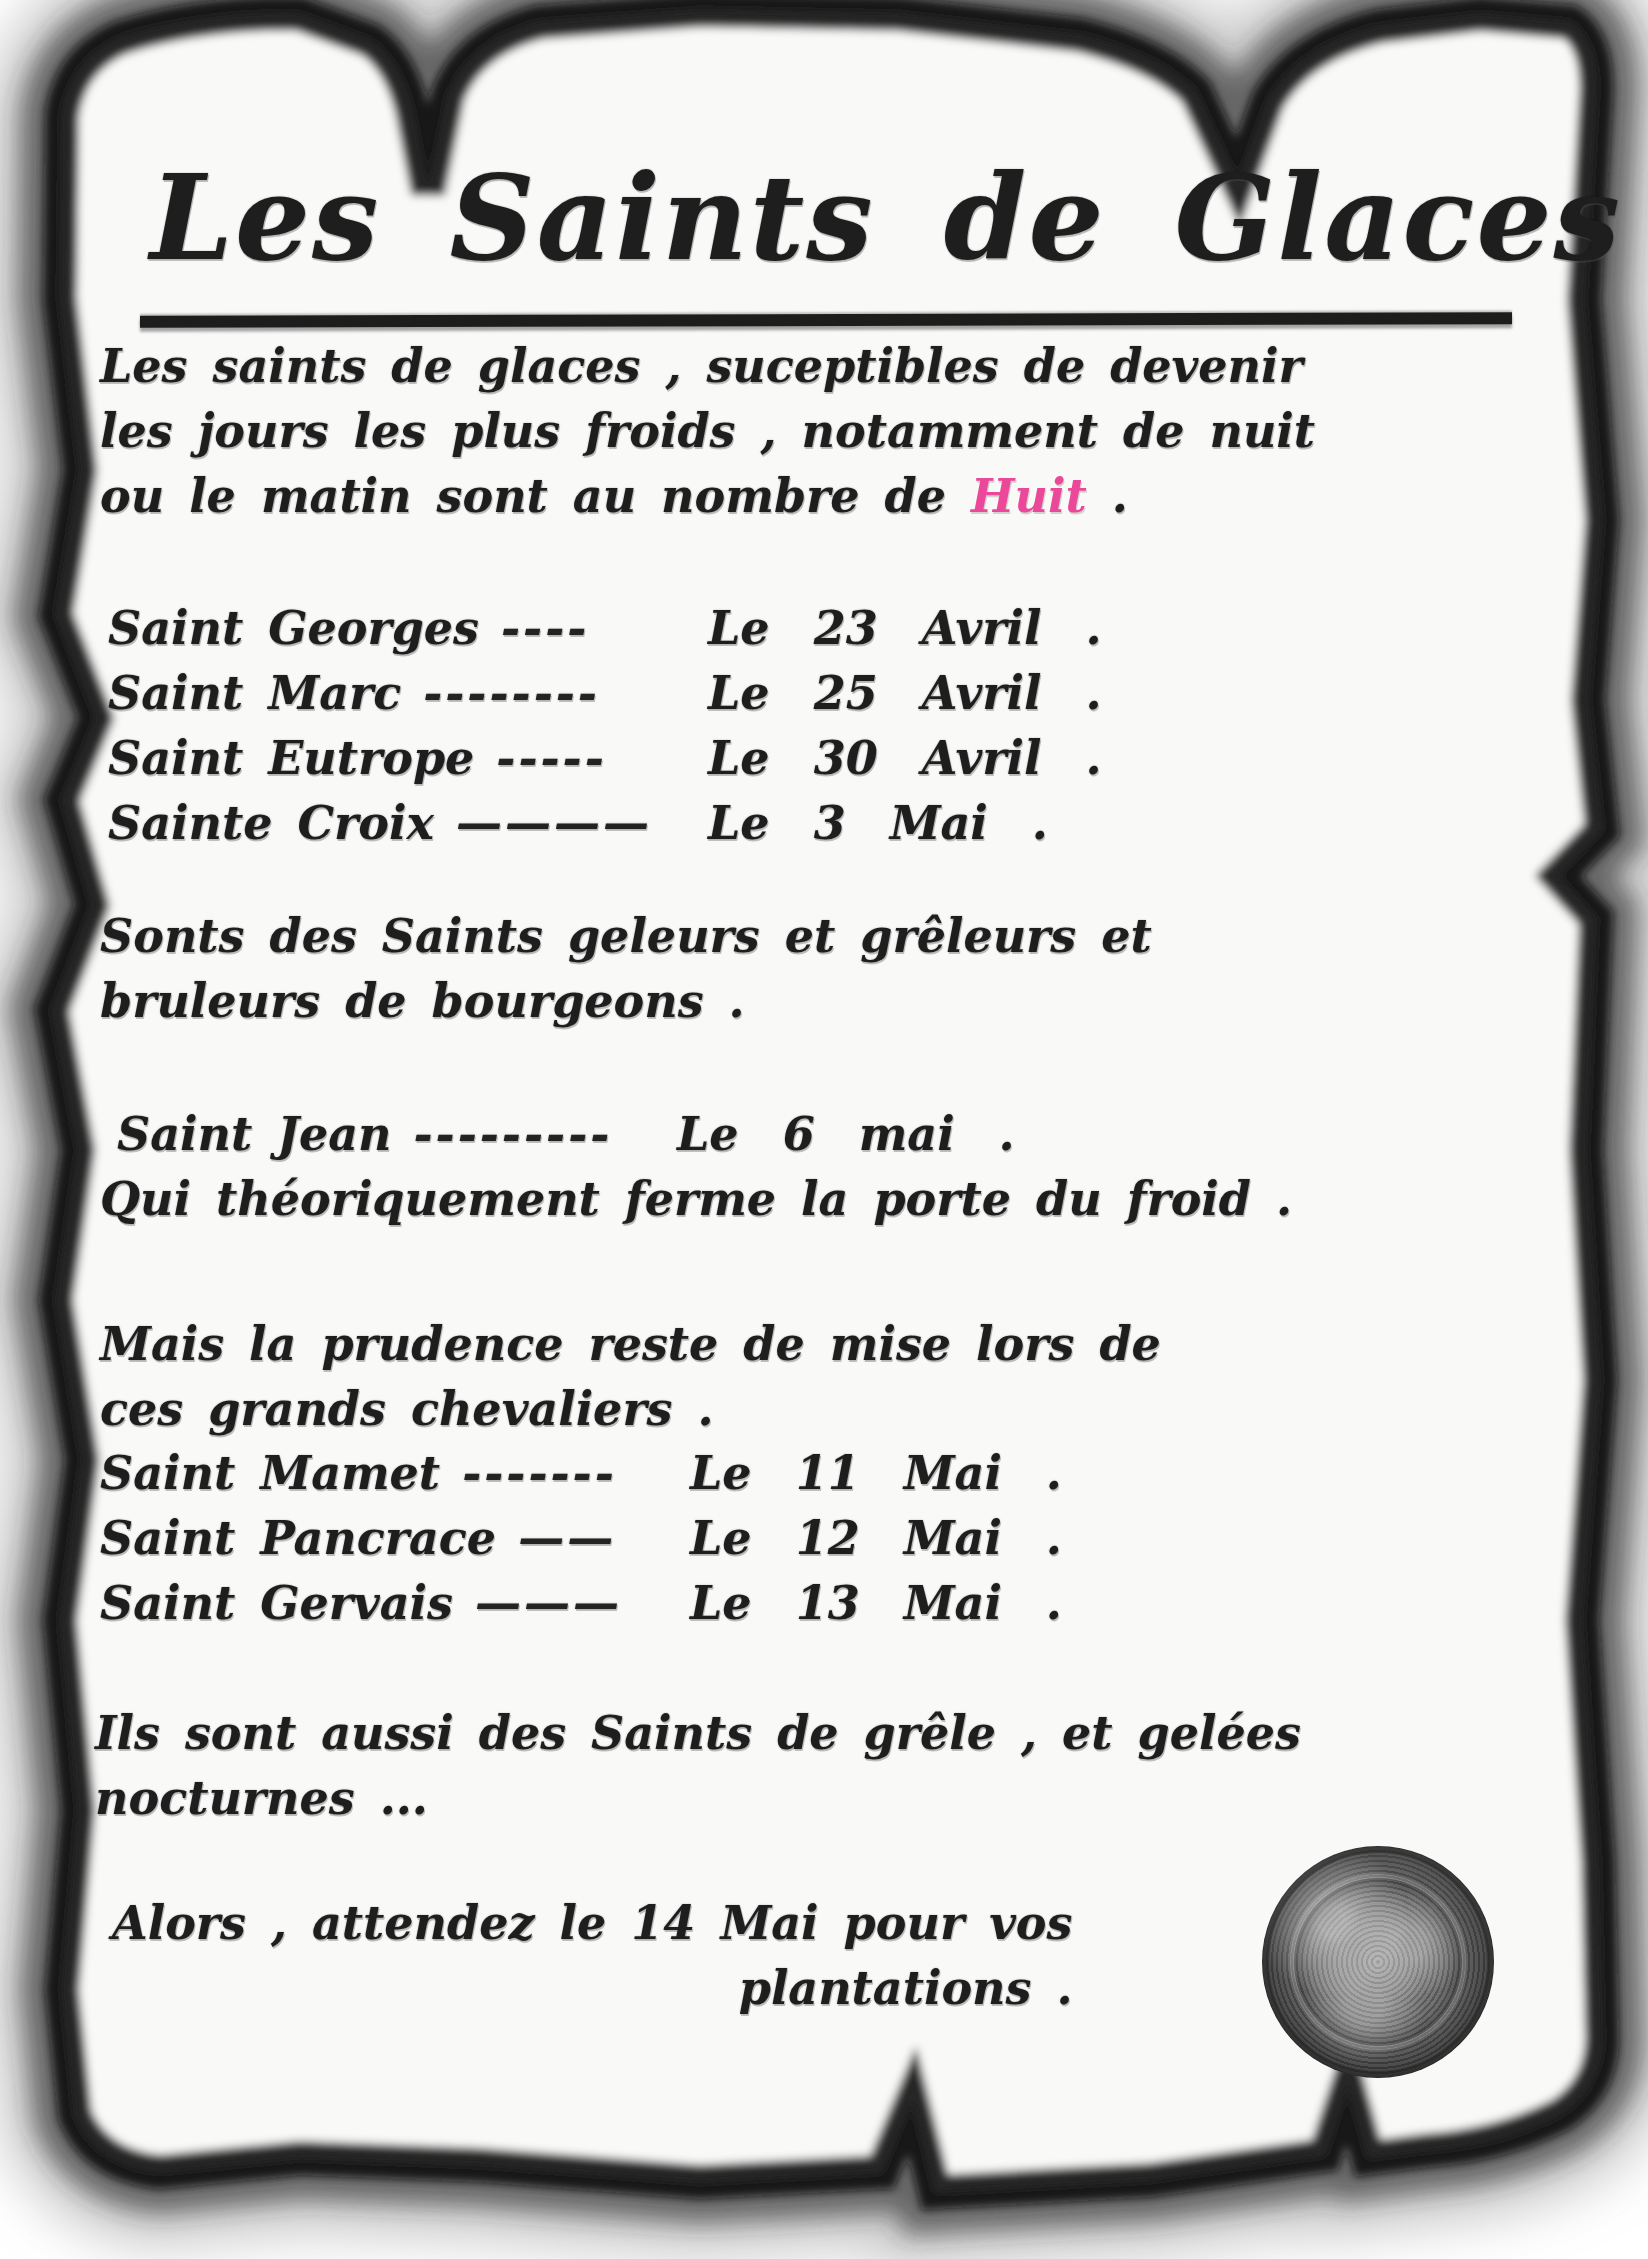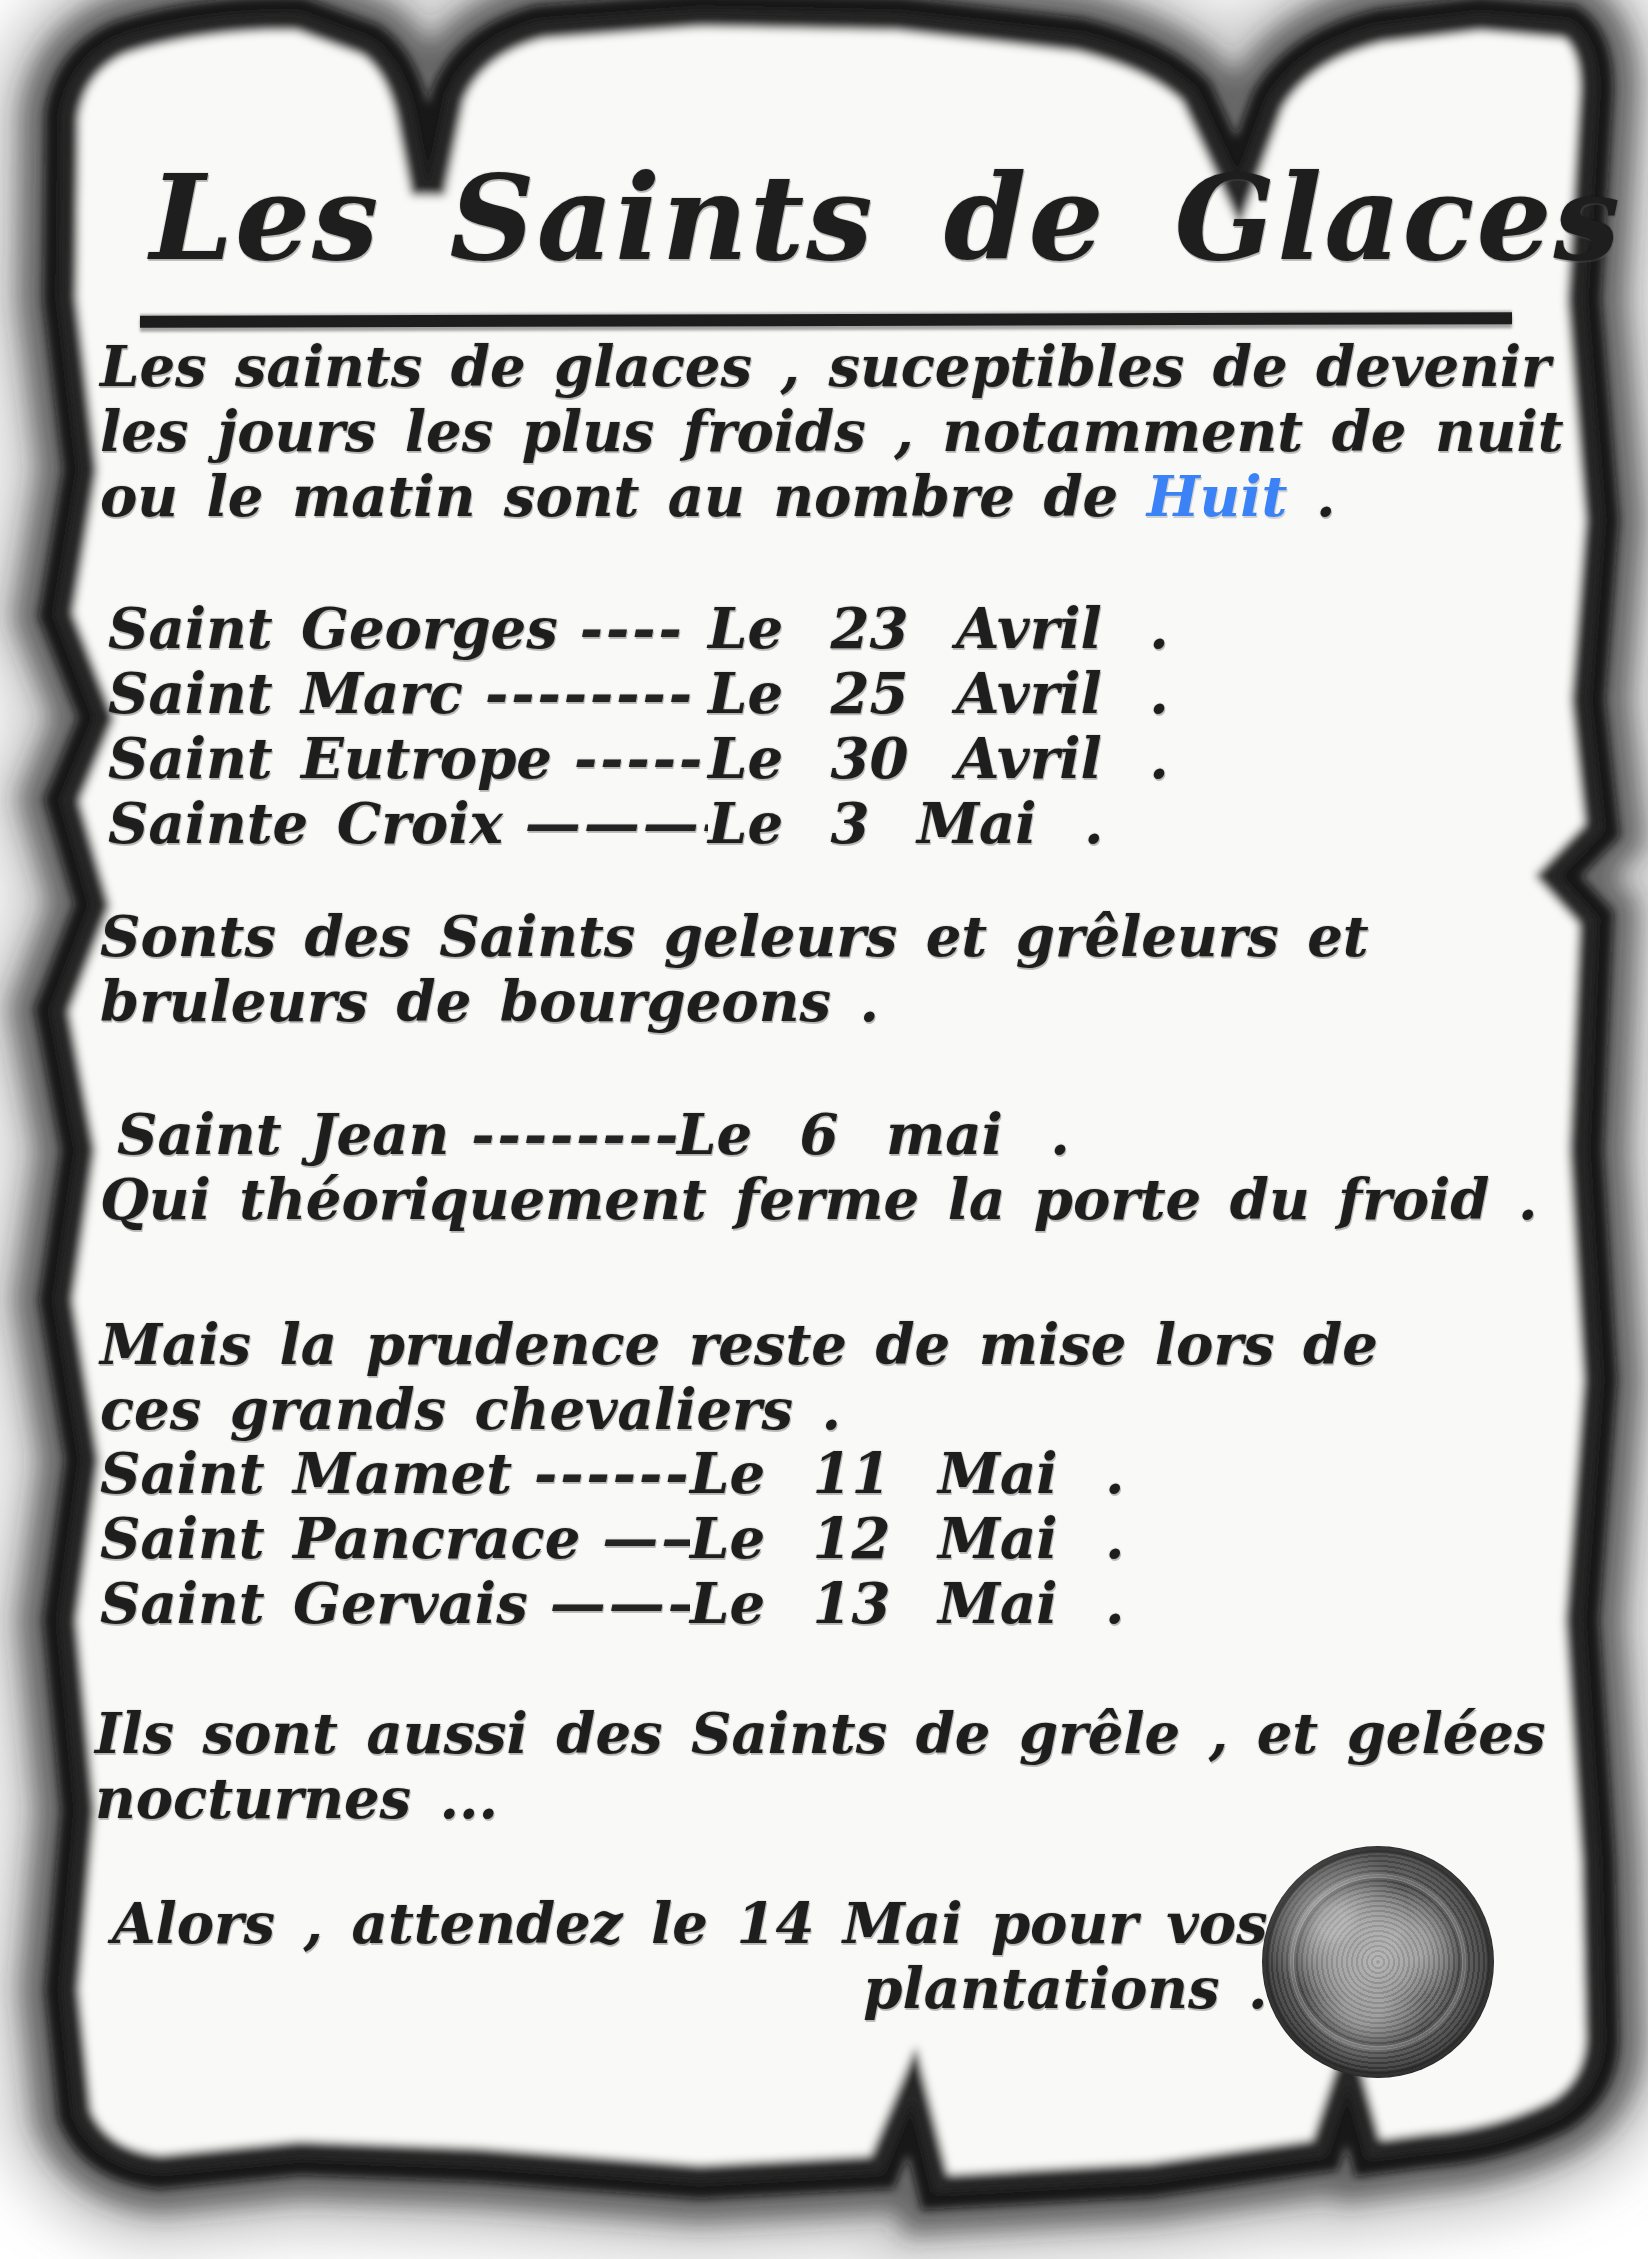--- a/index.html
+++ b/index.html
@@ -39,21 +39,21 @@
   }
   .title-underline {
     position: absolute;
     left: 140px; top: 314px;
     width: 1372px; height: 12px;
     background: #1d1d1d;
     box-shadow: 0 4px 3px rgba(0,0,0,.35), 0 -2px 2px rgba(70,70,70,.3);
     transform: rotate(-0.15deg);
   }
   .body-block {
-    font-size: 56px;
+    font-size: 46px;
     line-height: 65px;
     word-spacing: 9px;
   }
   .intro   { left: 100px; top: 334px; }
   .april   { left: 108px; top: 596px; }
   .geleurs { left: 100px; top: 904px; }
   .jean    { left: 100px; top: 1102px; }
   .prudence{ left: 100px; top: 1312px; }
   .mai     { left: 100px; top: 1441px; }
   .grele   { left: 95px;  top: 1701px; }
@@ -74,21 +74,21 @@
   .dash {
     letter-spacing: 3px;
     margin-left: 22px;
     overflow: hidden;
     color: #232323;
   }
   .date {
     word-spacing: 28px;
   }
   .light-word {
-    color: #3b82f6;
+    color: #ec4899;
     text-shadow: 1px 2px 0 rgba(120,120,120,.3);
   }
   
   .seal {
     position: absolute;
     left: 1262px; top: 1846px;
     width: 232px; height: 232px;
     border-radius: 50%;
     background:
       radial-gradient(circle at 30% 32%, rgba(255,255,255,.45) 0 6%, rgba(255,255,255,0) 34%),

